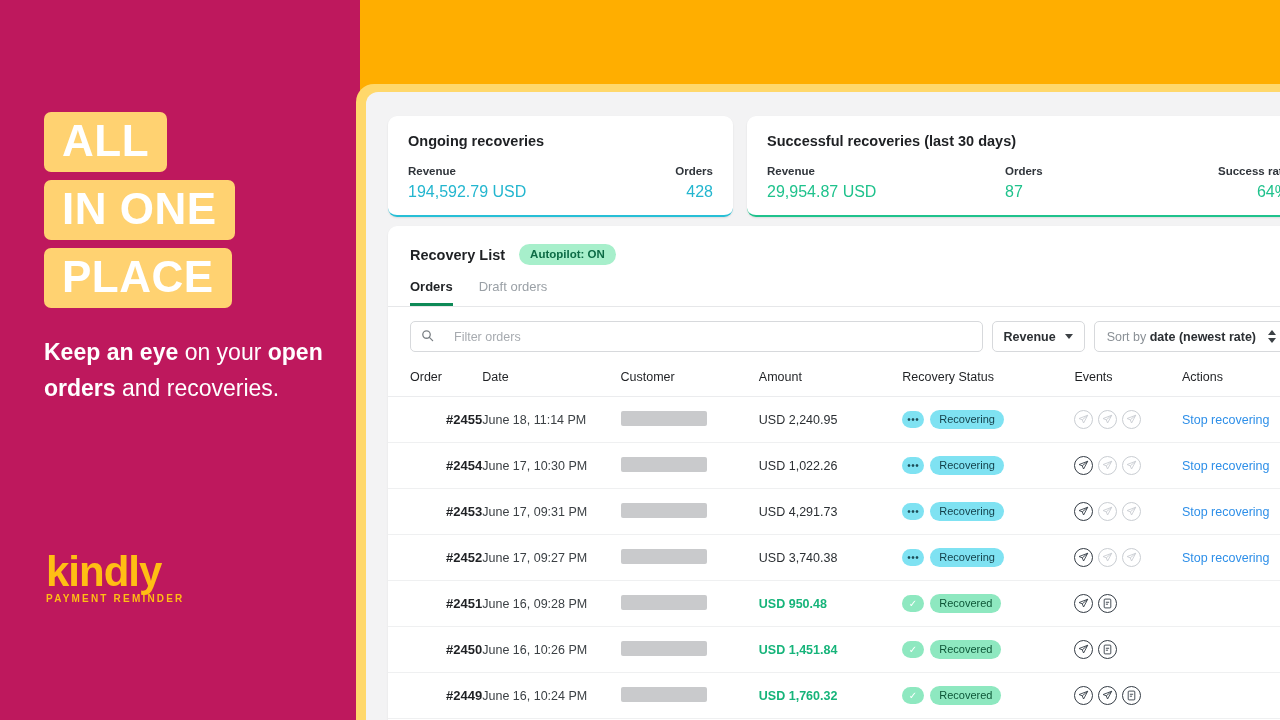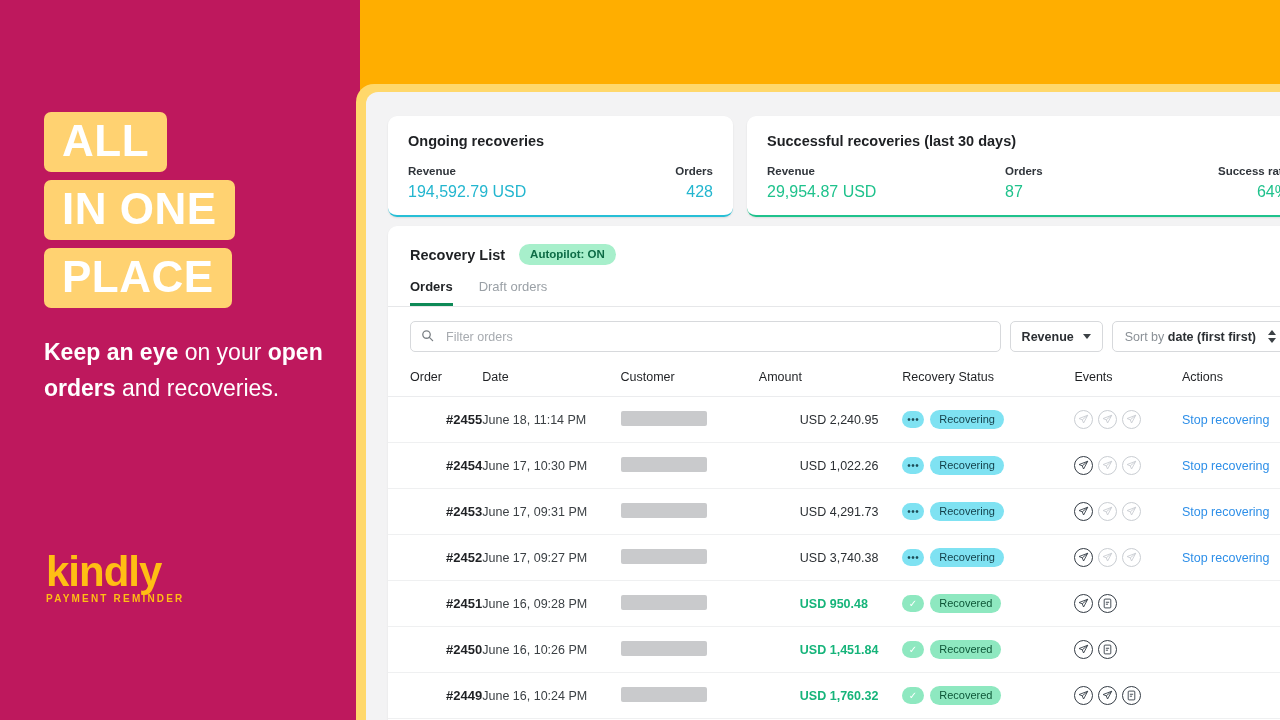--- a/index.html
+++ b/index.html
@@ -197,21 +197,21 @@
   }
 
   .search-box {
     flex: 1;
     height: 31px;
     border: 1px solid #D7D9DC;
     border-radius: 5px;
     display: flex;
     align-items: center;
     padding: 0 10px;
-    gap: 12px;
+    gap: 20px;
     background: #FFFFFF;
   }
   .search-box input {
     border: none; outline: none;
     font-family: "Liberation Sans", sans-serif;
     font-size: 12.5px;
     color: #6B7075;
     width: 100%;
     background: transparent;
   }
@@ -292,21 +292,21 @@
   th.c-order { padding-left: 22px; }
 
   .ordnum { font-weight: bold; font-size: 13px; color: #1F2124; }
   .datetxt { color: #3C4145; }
   .cust-skel {
     display: inline-block;
     width: 86px; height: 15px;
     background: #C9CACC;
     border-radius: 2px;
   }
-  .amt { color: #2B2F33; margin-left: 41px; }
+  .amt { color: #2B2F33; }
   .amt.green { color: #16B47A; font-weight: bold; }
 
   .status-wrap { display: flex; align-items: center; gap: 6px; }
   .dot-icon {
     width: 22px; height: 17px;
     border-radius: 9px;
     display: flex; align-items: center; justify-content: center;
     font-size: 10px; line-height: 1;
     letter-spacing: 0.5px;
   }
@@ -436,21 +436,21 @@
         </span>
         <input type="text" placeholder="Filter orders" style="">
       </div>
 
       <div class="btn-status">
         <span>Revenue</span>
         <span class="caret-dn"></span>
       </div>
 
       <div class="btn-sort">
-        <span><span>Sort by </span><b>date (first first)</b></span>
+        <span><span>Sort by </span><b>date (newest rate)</b></span>
         <span class="updown">
             <i class="up"></i>
             <i class="dn"></i>
           </span>
       </div>
 
     </div>
 
     <table class="orders">
       <thead>

